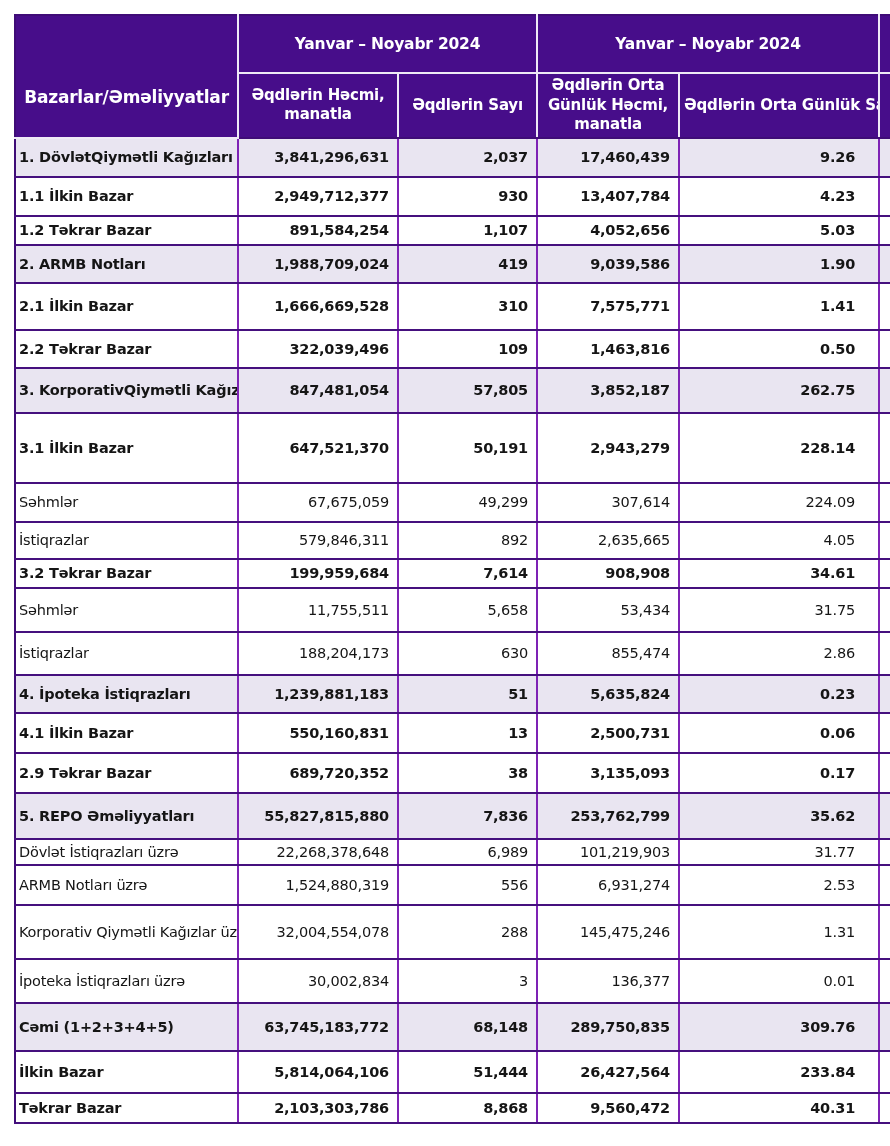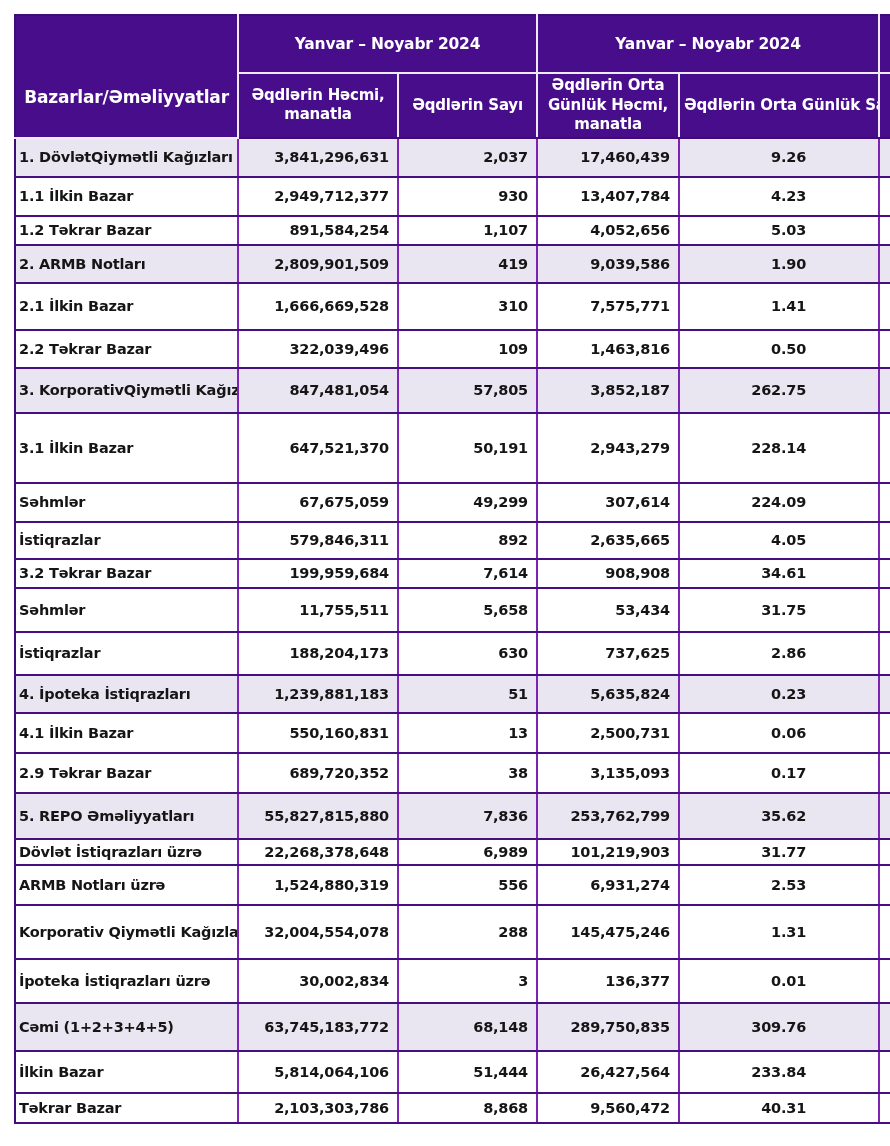--- a/index.html
+++ b/index.html
@@ -49,25 +49,25 @@
   th.stub{border-right:none;}
   td{
     border-right:2px solid var(--grid-vertical);
     border-bottom:2px solid var(--grid-horizontal);
     font-size:14.5px;letter-spacing:-0.2px;
     vertical-align:middle;padding:0;background:#ffffff;
     overflow:hidden;
   }
   td.label{text-align:left;padding-left:3px;white-space:nowrap;margin-left:20px;}
   td.num{text-align:right;padding-right:8px;}
-  td.num.last{padding-right:72px;}
+  td.num.last{padding-right:23px;}
   td.stub{border-right:none;}
   tr.section td{background:var(--section-row-bg);font-weight:bold;}
   tr.sub td{font-weight:bold;}
-  tr.detail td{font-weight:bold;}
+  tr.detail td{font-weight:normal;}
 </style>
 </head>
 <body>
 
 <div class="table-wrap">
   <table>
     <colgroup>
       <col class="c-label">
         <col class="c-v1">
         <col class="c-v2">
@@ -110,21 +110,21 @@
         <tr class="sub" style="height: 29px;">
     <td class="label">1.2 Təkrar Bazar</td>
     <td class="num">891,584,254</td>
     <td class="num">1,107</td>
     <td class="num">4,052,656</td>
     <td class="num last">5.03</td>
     <td class="stub"></td>
   </tr>
         <tr class="section" style="height: 38px;">
     <td class="label">2. ARMB Notları</td>
-    <td class="num">2,809,901,509</td>
+    <td class="num">1,988,709,024</td>
     <td class="num">419</td>
     <td class="num">9,039,586</td>
     <td class="num last">1.90</td>
     <td class="stub"></td>
   </tr>
         <tr class="sub" style="height: 47px;">
     <td class="label">2.1 İlkin Bazar</td>
     <td class="num">1,666,669,528</td>
     <td class="num">310</td>
     <td class="num">7,575,771</td>
@@ -184,21 +184,21 @@
     <td class="num">11,755,511</td>
     <td class="num">5,658</td>
     <td class="num">53,434</td>
     <td class="num last">31.75</td>
     <td class="stub"></td>
   </tr>
         <tr class="detail" style="height: 43px;">
     <td class="label">İstiqrazlar</td>
     <td class="num">188,204,173</td>
     <td class="num">630</td>
-    <td class="num">737,625</td>
+    <td class="num">855,474</td>
     <td class="num last">2.86</td>
     <td class="stub"></td>
   </tr>
         <tr class="section" style="height: 38px;">
     <td class="label">4. İpoteka İstiqrazları</td>
     <td class="num">1,239,881,183</td>
     <td class="num">51</td>
     <td class="num">5,635,824</td>
     <td class="num last">0.23</td>
     <td class="stub"></td>

